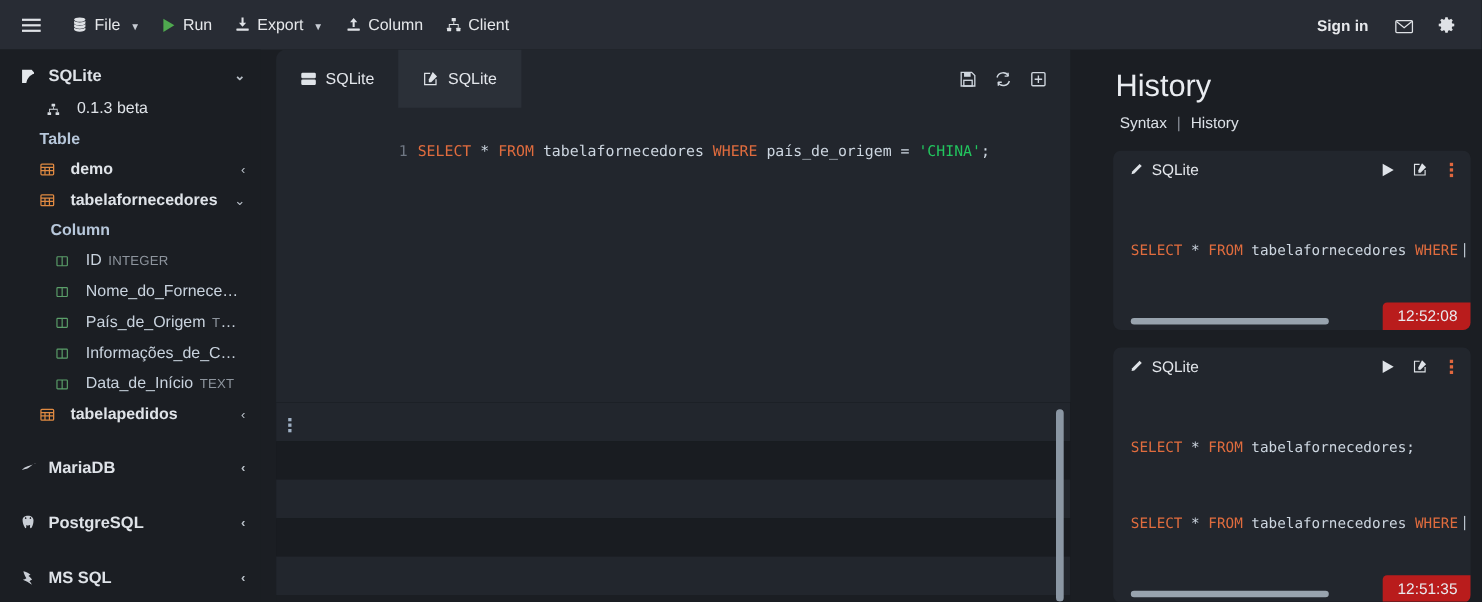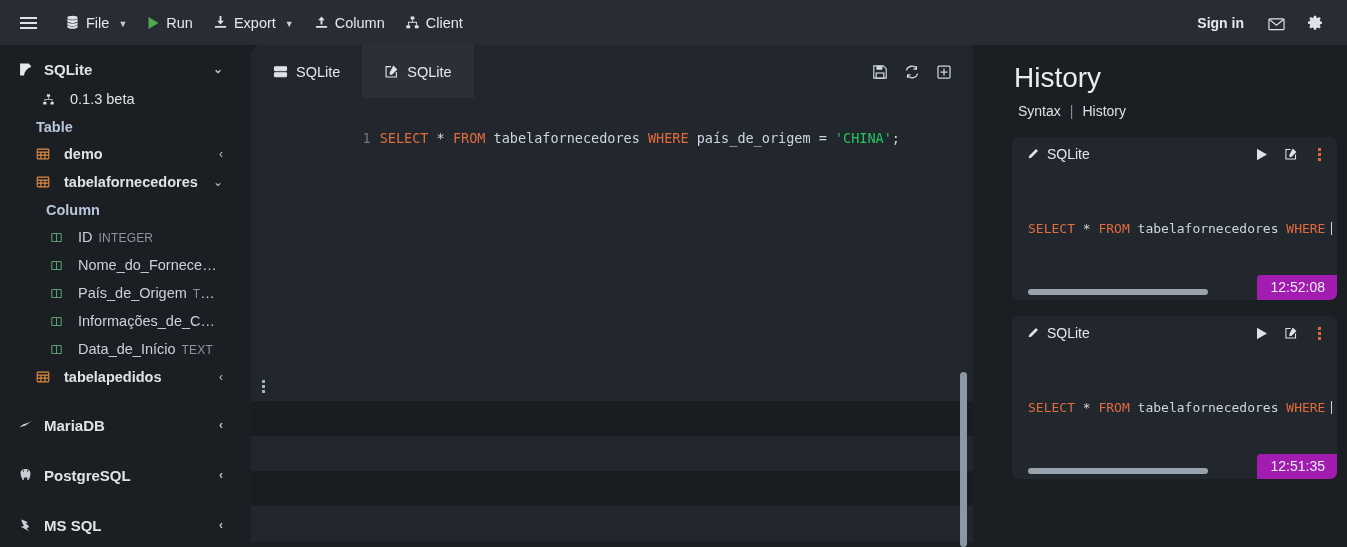--- a/index.html
+++ b/index.html
@@ -141,21 +141,21 @@
   .kebab i { width: 3px; height: 3px; background: #e0673e; display: block; }
   .hc-code {
     font-family: "DejaVu Sans Mono", monospace; font-size: 13px; line-height: 23px;
     white-space: pre; padding: 0 0 2px 16px; overflow: hidden;
   }
   .hc-cursor { display: inline-block; width: 1px; height: 13px; background: #cdd6e0; vertical-align: -2px; margin-left: 6px; }
   .hc-sb-track { height: 12px; position: relative; }
   .hc-sb-thumb { position: absolute; left: 16px; top: 1px; height: 6px; border-radius: 3px; background: #98a3ae; }
   .hc-time {
     position: absolute; right: 0; bottom: 0;
-    background: #a21caf; color: #e9ecf0; font-size: 14px;
+    background: #b91c1c; color: #e9ecf0; font-size: 14px;
     padding: 4px 12px 5px 14px; border-top-left-radius: 4px;
   }
 </style>
 </head>
 <body>
 
 <div class="app">
 
   <div class="topbar">
     <div class="hamburger">
@@ -530,20 +530,21 @@
               </svg>
             </span>
             <span class="kebab">
                 <i></i>
                 <i></i>
                 <i></i>
               </span>
           </span>
         </div>
         <div class="hc-code">
+          <div><span class="kw">SELECT</span><span class="op"> </span><span class="op">*</span><span class="op"> </span><span class="kw">FROM</span><span class="id"> tabelafornecedores</span><span class="op">;</span></div>
           <div><span class="kw">SELECT</span><span class="op"> </span><span class="op">*</span><span class="op"> </span><span class="kw">FROM</span><span class="id"> tabelafornecedores </span><span class="kw">WHERE</span><span class="hc-cursor"></span></div>
         </div>
         <div class="hc-sb-track">
           <div class="hc-sb-thumb" style="width:180px"></div>
         </div>
         <div class="hc-time">12:51:35</div>
       </div>
 
     </div>
 

